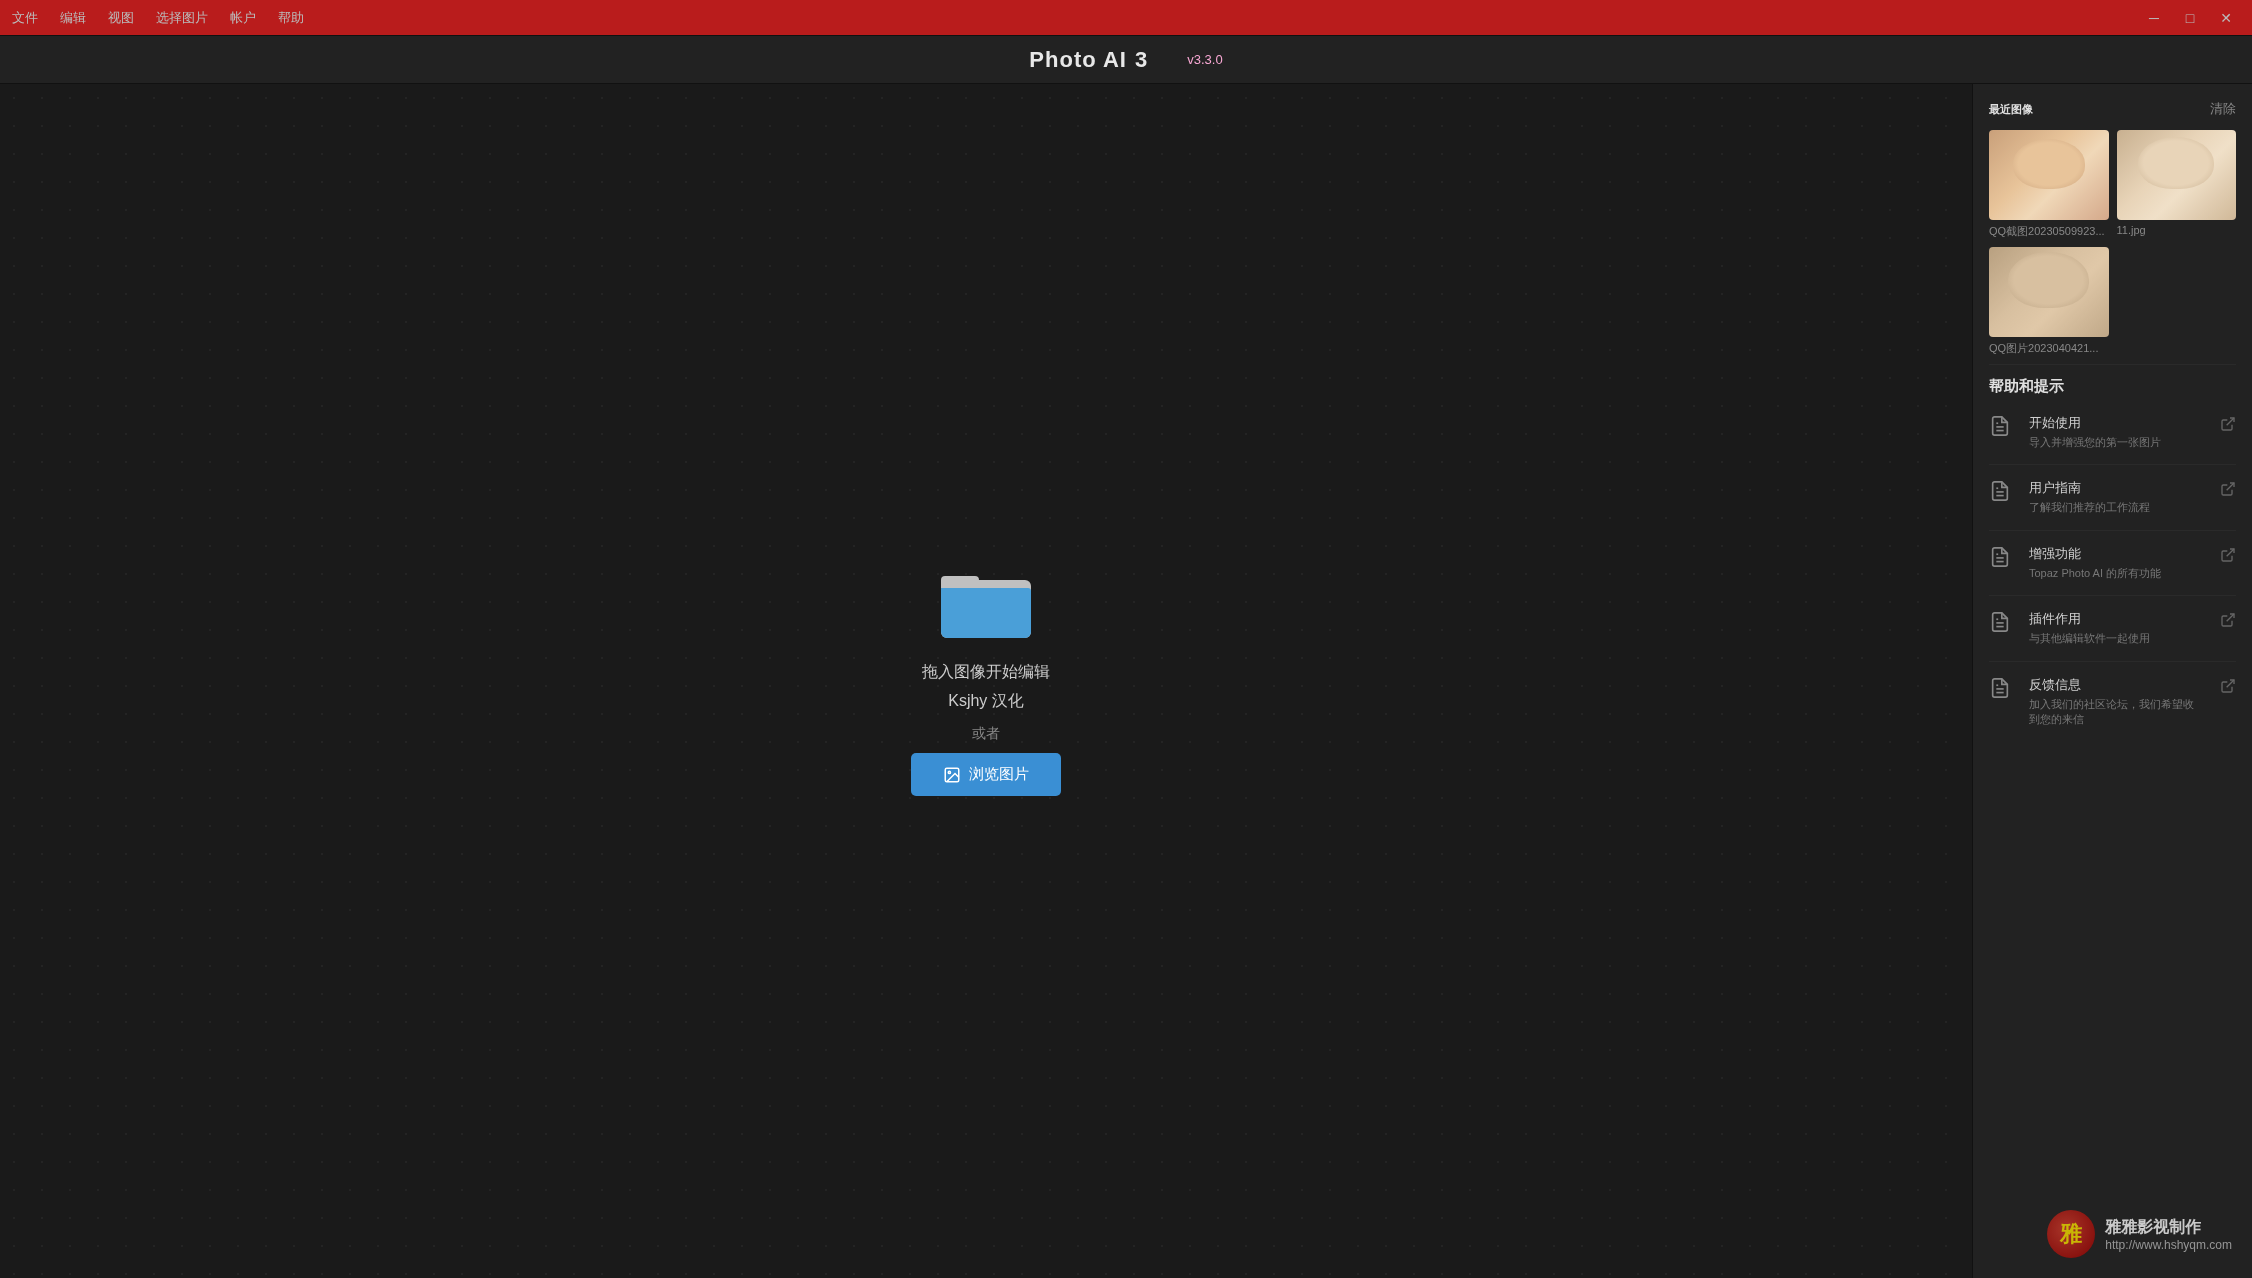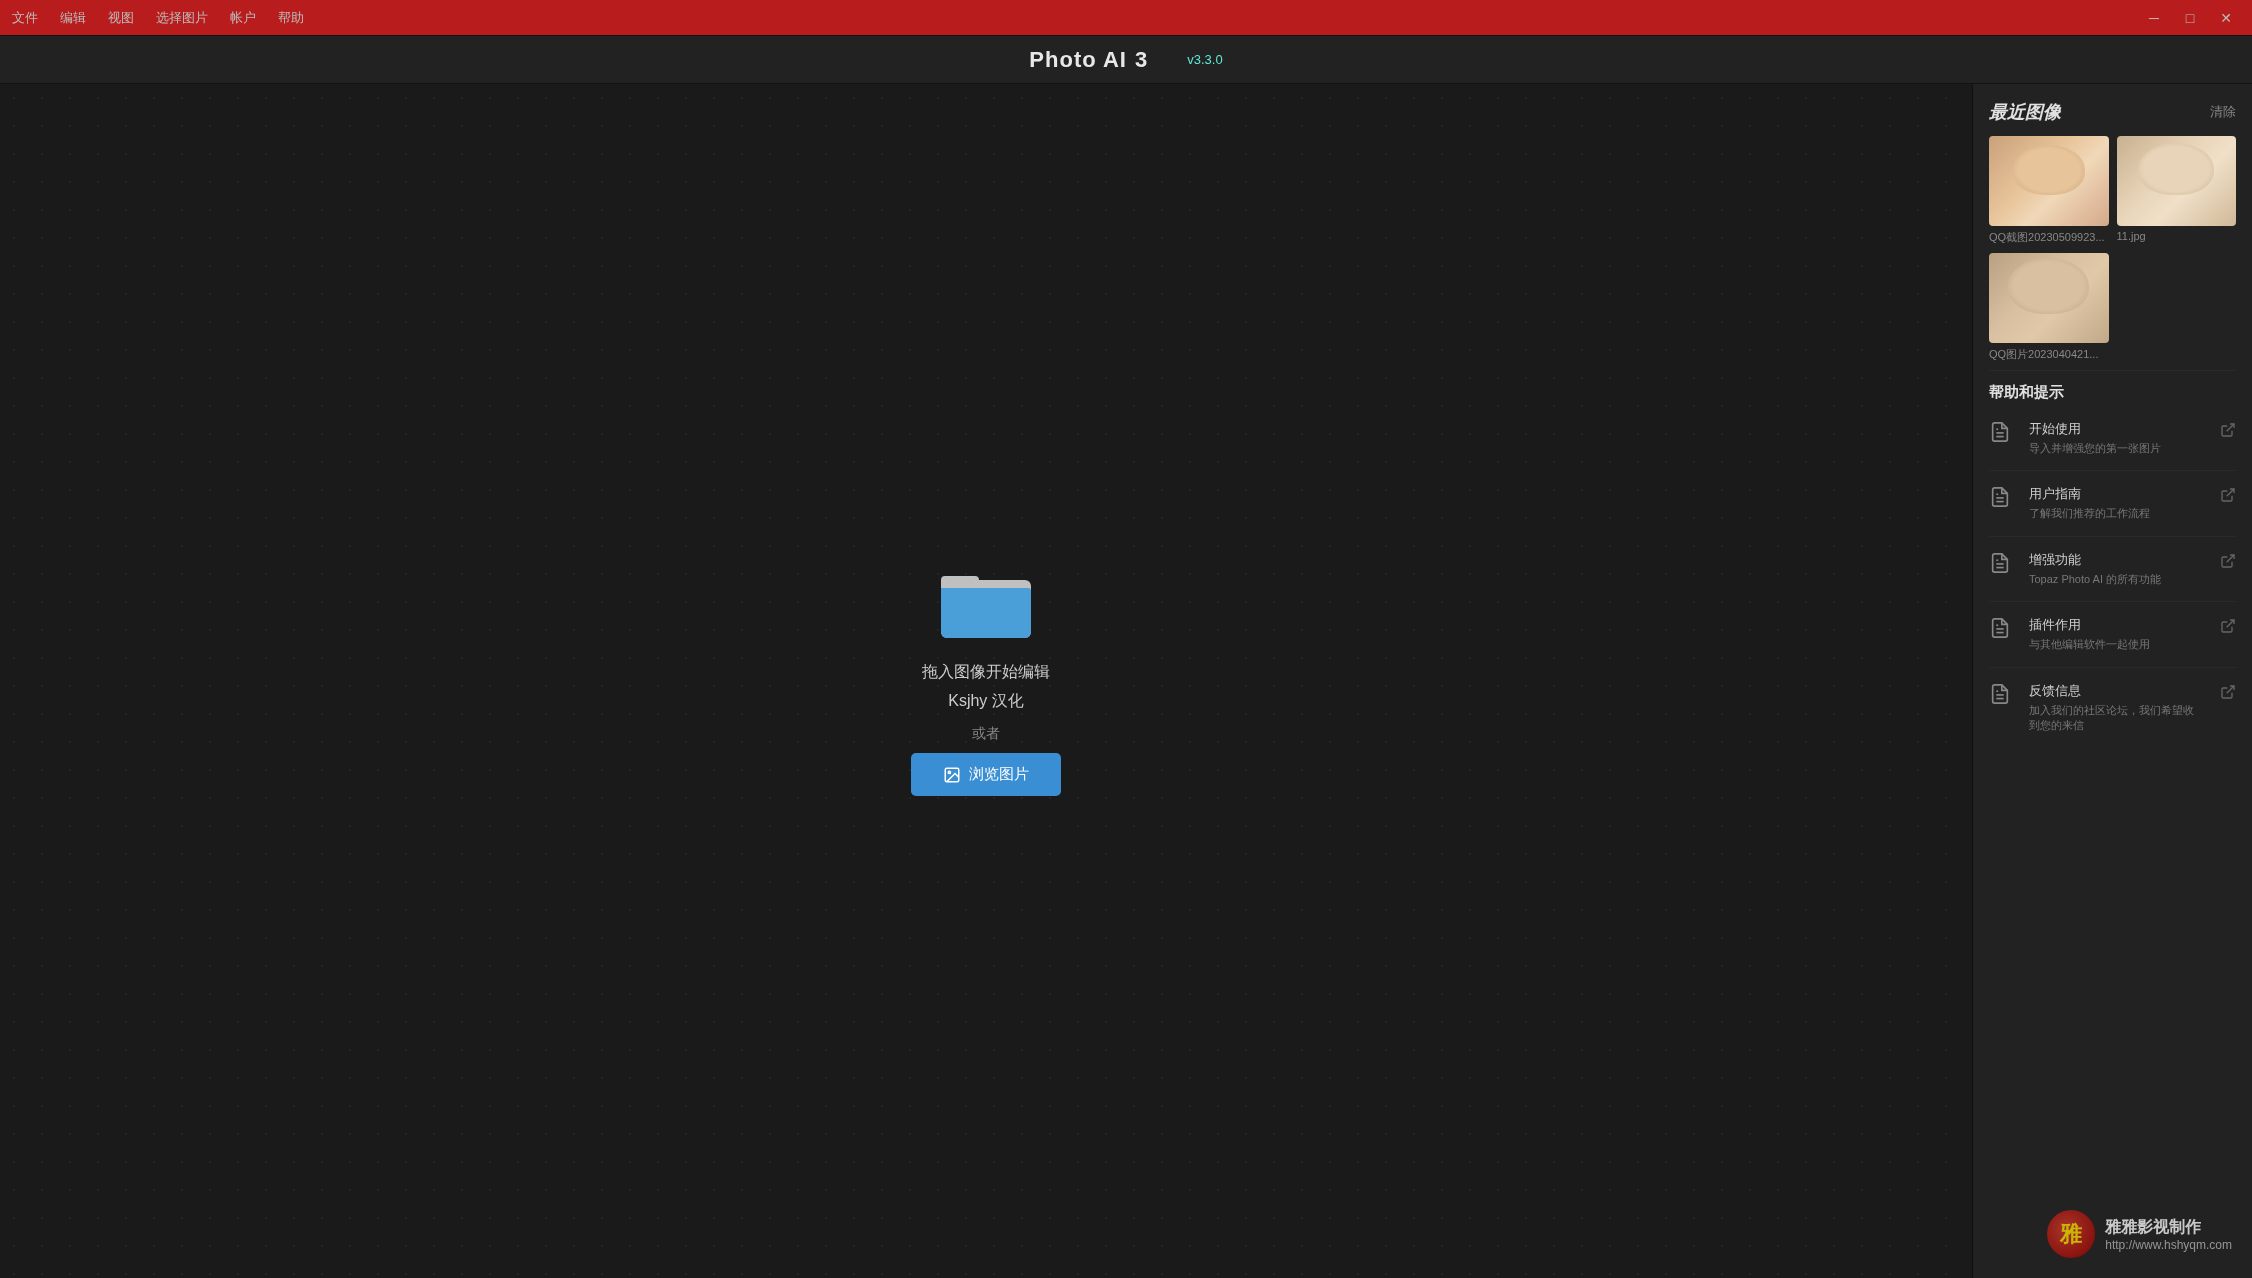--- a/index.html
+++ b/index.html
@@ -70,21 +70,21 @@
       gap: 8px;
     }
     #app-title-text {
       font-size: 22px;
       font-weight: bold;
       color: #e8e8e8;
       letter-spacing: 1px;
     }
     #app-version {
       font-size: 13px;
-      color: #5eead4;
+      color: #f9a8d4;
       margin-left: 40px;
     }
 
     
     #main {
       display: flex;
       width: 100%;
       height: calc(1278px - 84px);
     }
 
@@ -187,24 +187,23 @@
     #recent-section {
       padding: 16px 16px 8px;
     }
     #recent-header {
       display: flex;
       align-items: center;
       justify-content: space-between;
       margin-bottom: 12px;
     }
     #recent-title {
-      font-size: 18px;
+      font-size: 11px;
       color: #e0e0e0;
       font-weight: bold;
-      font-style: italic;
     }
     #clear-btn {
       font-size: 13px;
       color: #888;
       cursor: pointer;
       background: none;
       border: none;
       font-family: inherit;
     }
     #recent-grid {

